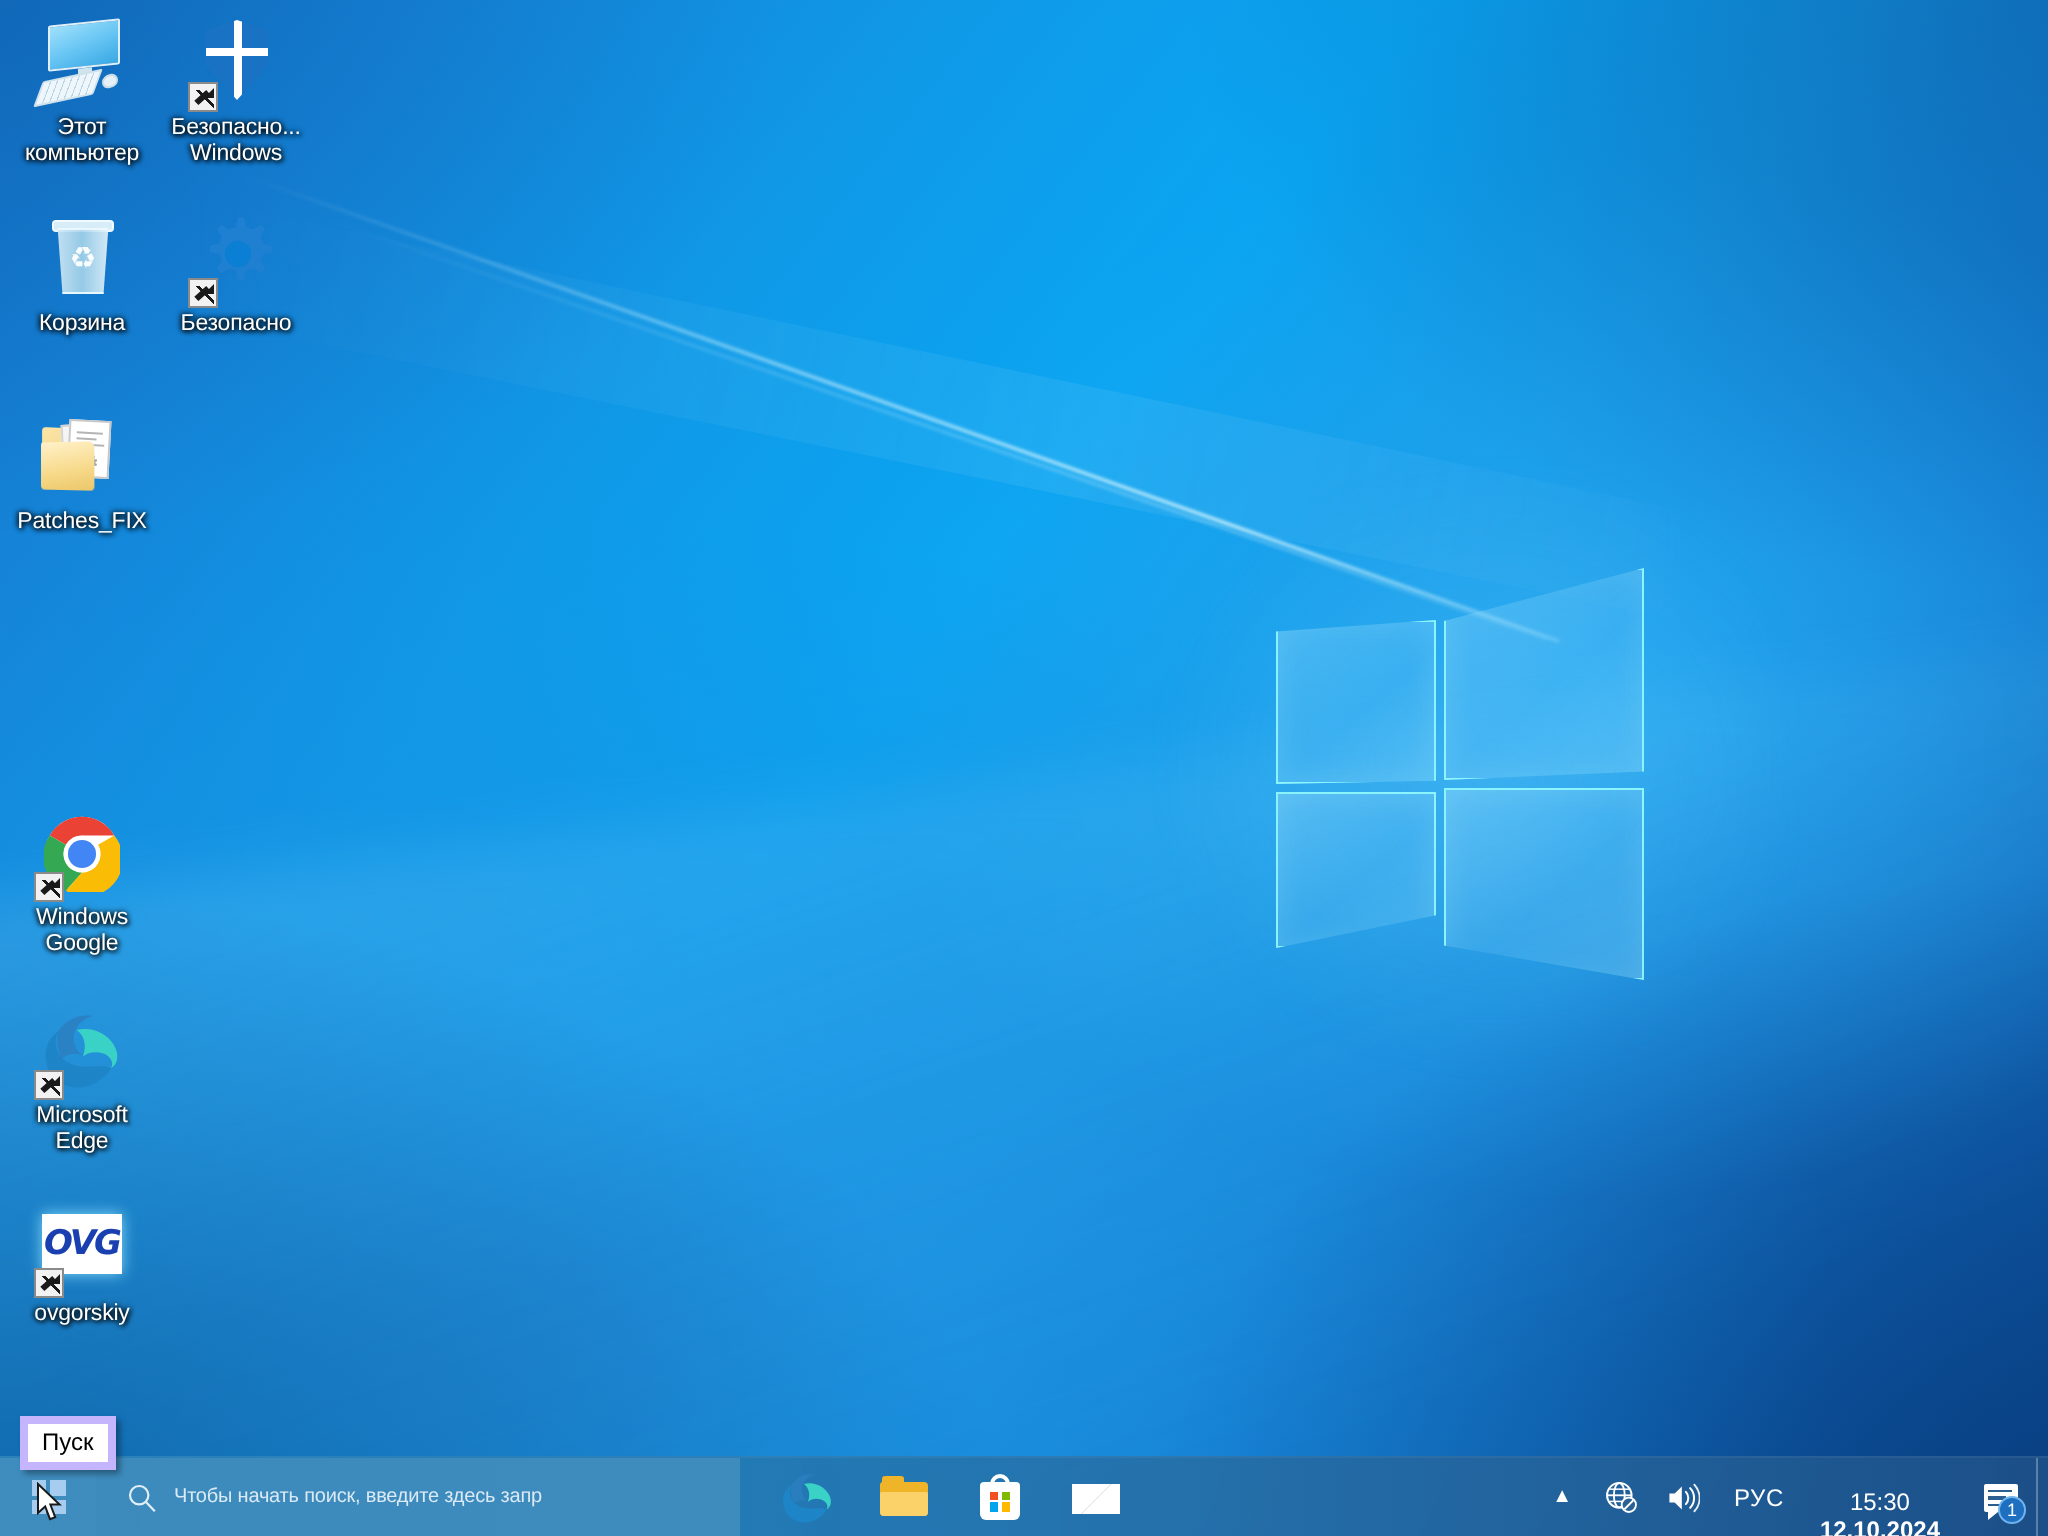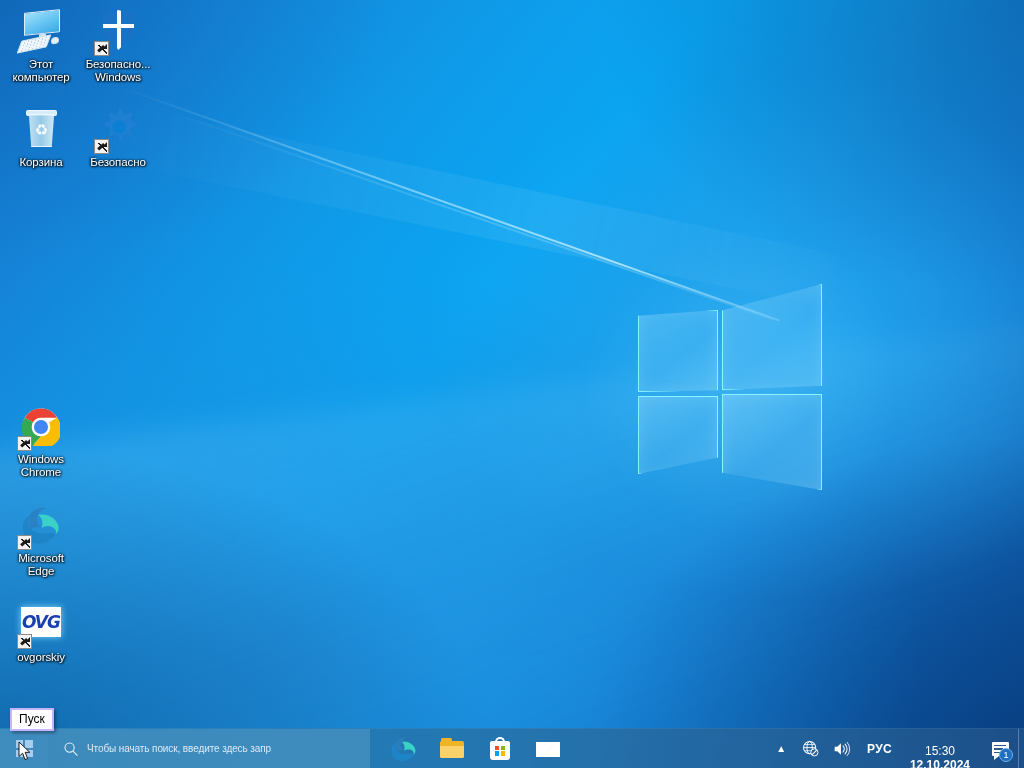--- a/index.html
+++ b/index.html
@@ -348,21 +348,21 @@
     font-style: italic;
   }
 
   
   #start-tooltip {
     position: absolute;
     left: 10px;
     top: 708px;
     padding: 2px 7px 3px;
     background: #ffffff;
-    border: 2px solid #c4b5fd;
+    border: 4px solid #c4b5fd;
     font-size: 12px;
     color: #000000;
     box-shadow: 2px 2px 3px rgba(0,0,0,0.35);
     z-index: 60;
     white-space: nowrap;
   }
 
   
   #taskbar {
     position: absolute;
@@ -445,21 +445,21 @@
     gap: 0;
     padding-right: 0;
   }
   .tray-btn {
     height: 40px;
     display: flex; align-items: center; justify-content: center;
     padding: 0 7px;
     color: #ffffff;
   }
   .tray-chevron { font-size: 10px; line-height: 1; padding: 0 9px; }
-  #lang-btn { font-size: 12px; letter-spacing: .3px; padding: 0 10px; font-weight: bold; }
+  #lang-btn { font-size: 12px; letter-spacing: .3px; padding: 0 10px; }
   #clock {
     height: 40px;
     display: flex; flex-direction: column;
     align-items: center; justify-content: center;
     padding: 0 12px 0 8px;
     color: #ffffff;
     line-height: 14px;
     margin-top: 19px;
   }
   #clock .t { font-size: 12px; }
@@ -561,40 +561,54 @@
         <circle cx="19" cy="19" r="6.6" fill="#0a7fd4"></circle>
       </svg>
       <div class="sc-badge">
         <span class="arrowhead"></span>
           <span class="arrowtail"></span>
       </div>
     </div>
     <div class="icon-label">Безопасно</div>
   </div>
 
+  <div class="icon-cell" style="left:3px; top:205px;">
+    <div class="icon-art">
+      <div class="folder-back"></div>
+      <div class="folder-doc2"></div>
+      <div class="folder-doc">
+        <span class="dline" style="top:5px;  width:13px;"></span>
+        <span class="dline" style="top:8px;  width:10px;"></span>
+        <span class="dline" style="top:11px; width:14px;"></span>
+        <span class="folder-gear" style="left:5px; top:14px;">⚙</span>
+      </div>
+      <div class="folder-front"></div>
+    </div>
+    <div class="icon-label">Patches_FIX</div>
+  </div>
 
 
   <div class="icon-cell" style="left:3px; top:403px;">
     <div class="icon-art">
       <svg class="chrome" viewBox="0 0 100 100">
         <circle cx="50" cy="50" r="49" fill="#ffffff"></circle>
         <path d="M50 1a49 49 0 0 1 42.4 24.5H50a24.5 24.5 0 0 0-21.2 12.3L7.6 25.5A49 49 0 0 1 50 1z" fill="#ea4335"></path>
         <path d="M7.6 25.5l21.2 12.3A24.5 24.5 0 0 0 50 74.5l-21.2 24A49 49 0 0 1 7.6 25.5z" fill="#34a853"></path>
         <path d="M92.4 25.5A49 49 0 0 1 28.8 98.5l21.2-24a24.5 24.5 0 0 0 21.2-36.7z" fill="#fbbc05"></path>
         <circle cx="50" cy="50" r="24" fill="#ffffff"></circle>
         <circle cx="50" cy="50" r="18.5" fill="#4285f4"></circle>
       </svg>
       <div class="sc-badge">
         <span class="arrowhead"></span>
           <span class="arrowtail"></span>
       </div>
     </div>
     <div class="icon-label">
       <span>Windows</span><br>
-      <span>Chrome</span>
+      <span>Google</span>
     </div>
   </div>
 
   <div class="icon-cell" style="left:3px; top:601px;">
     <div class="icon-art">
       <div class="ovg-plate"></div>
       <div class="ovg-text">OVG</div>
       <div class="sc-badge">
         <span class="arrowhead"></span>
           <span class="arrowtail"></span>

